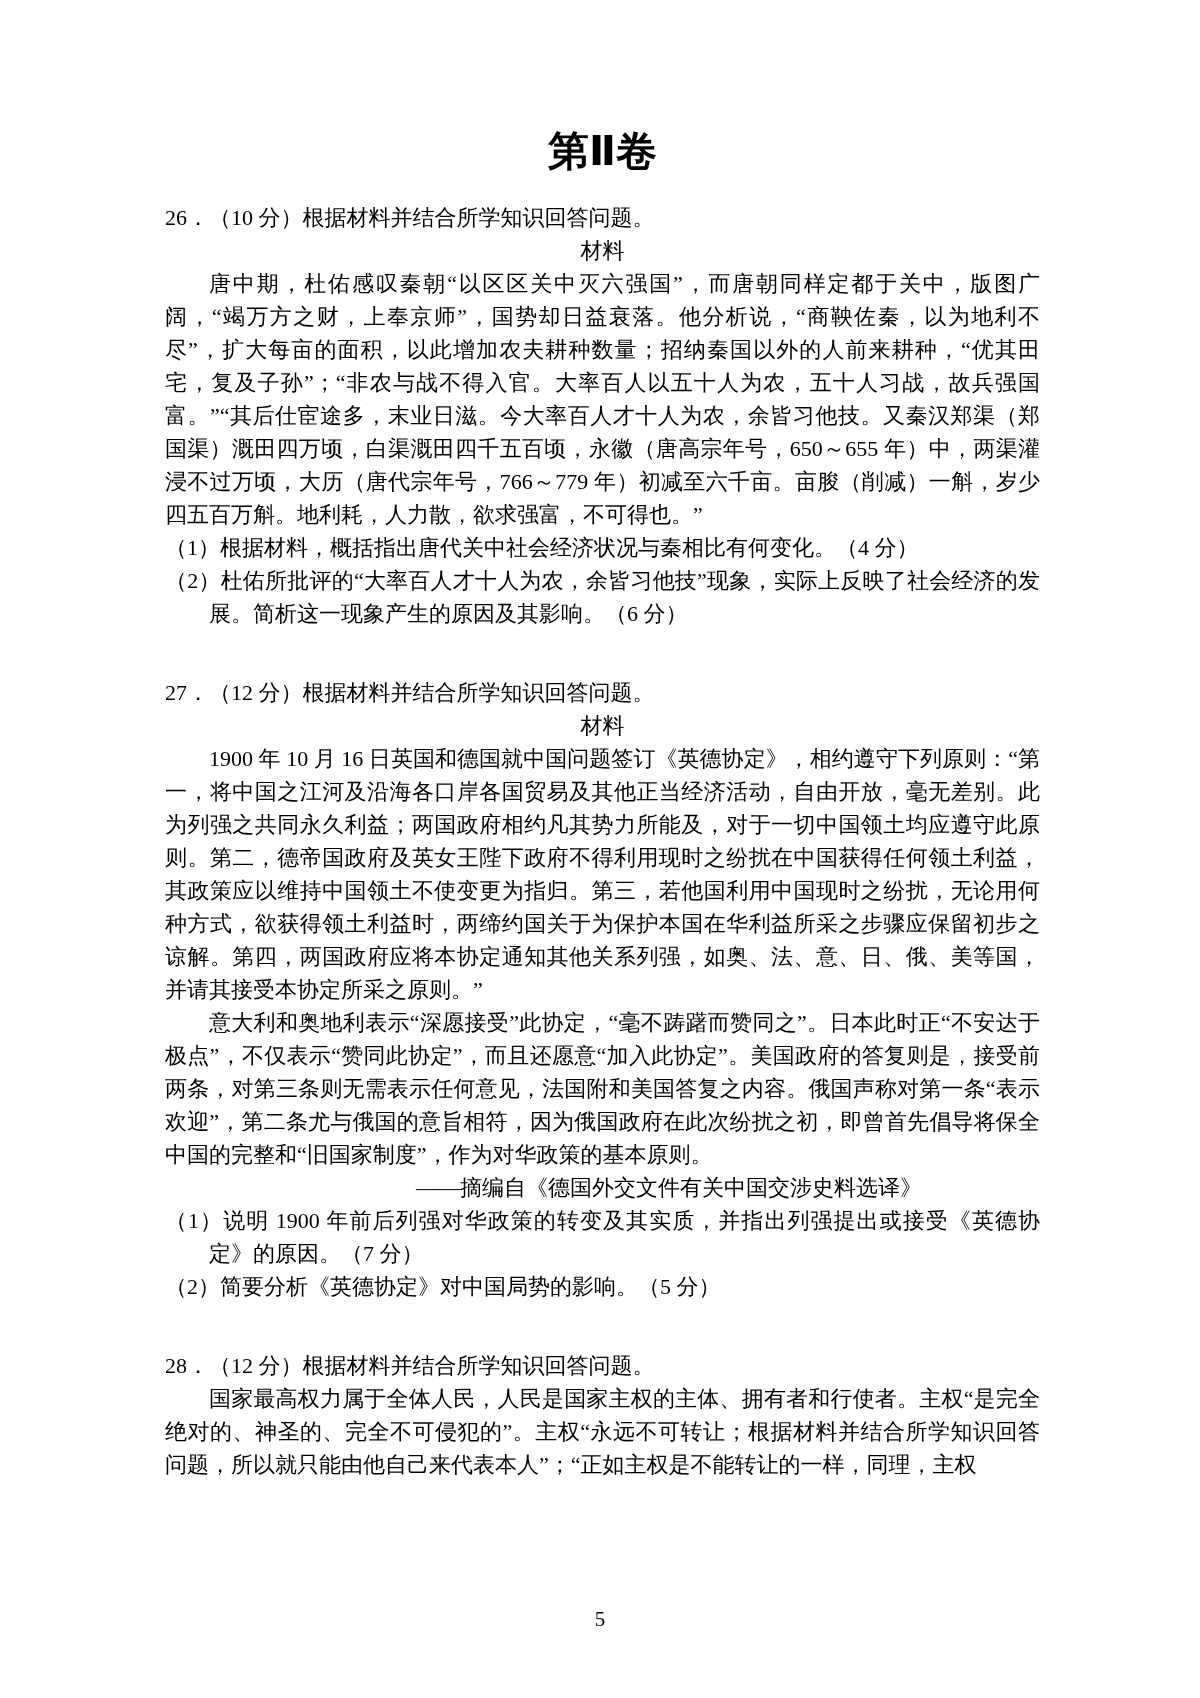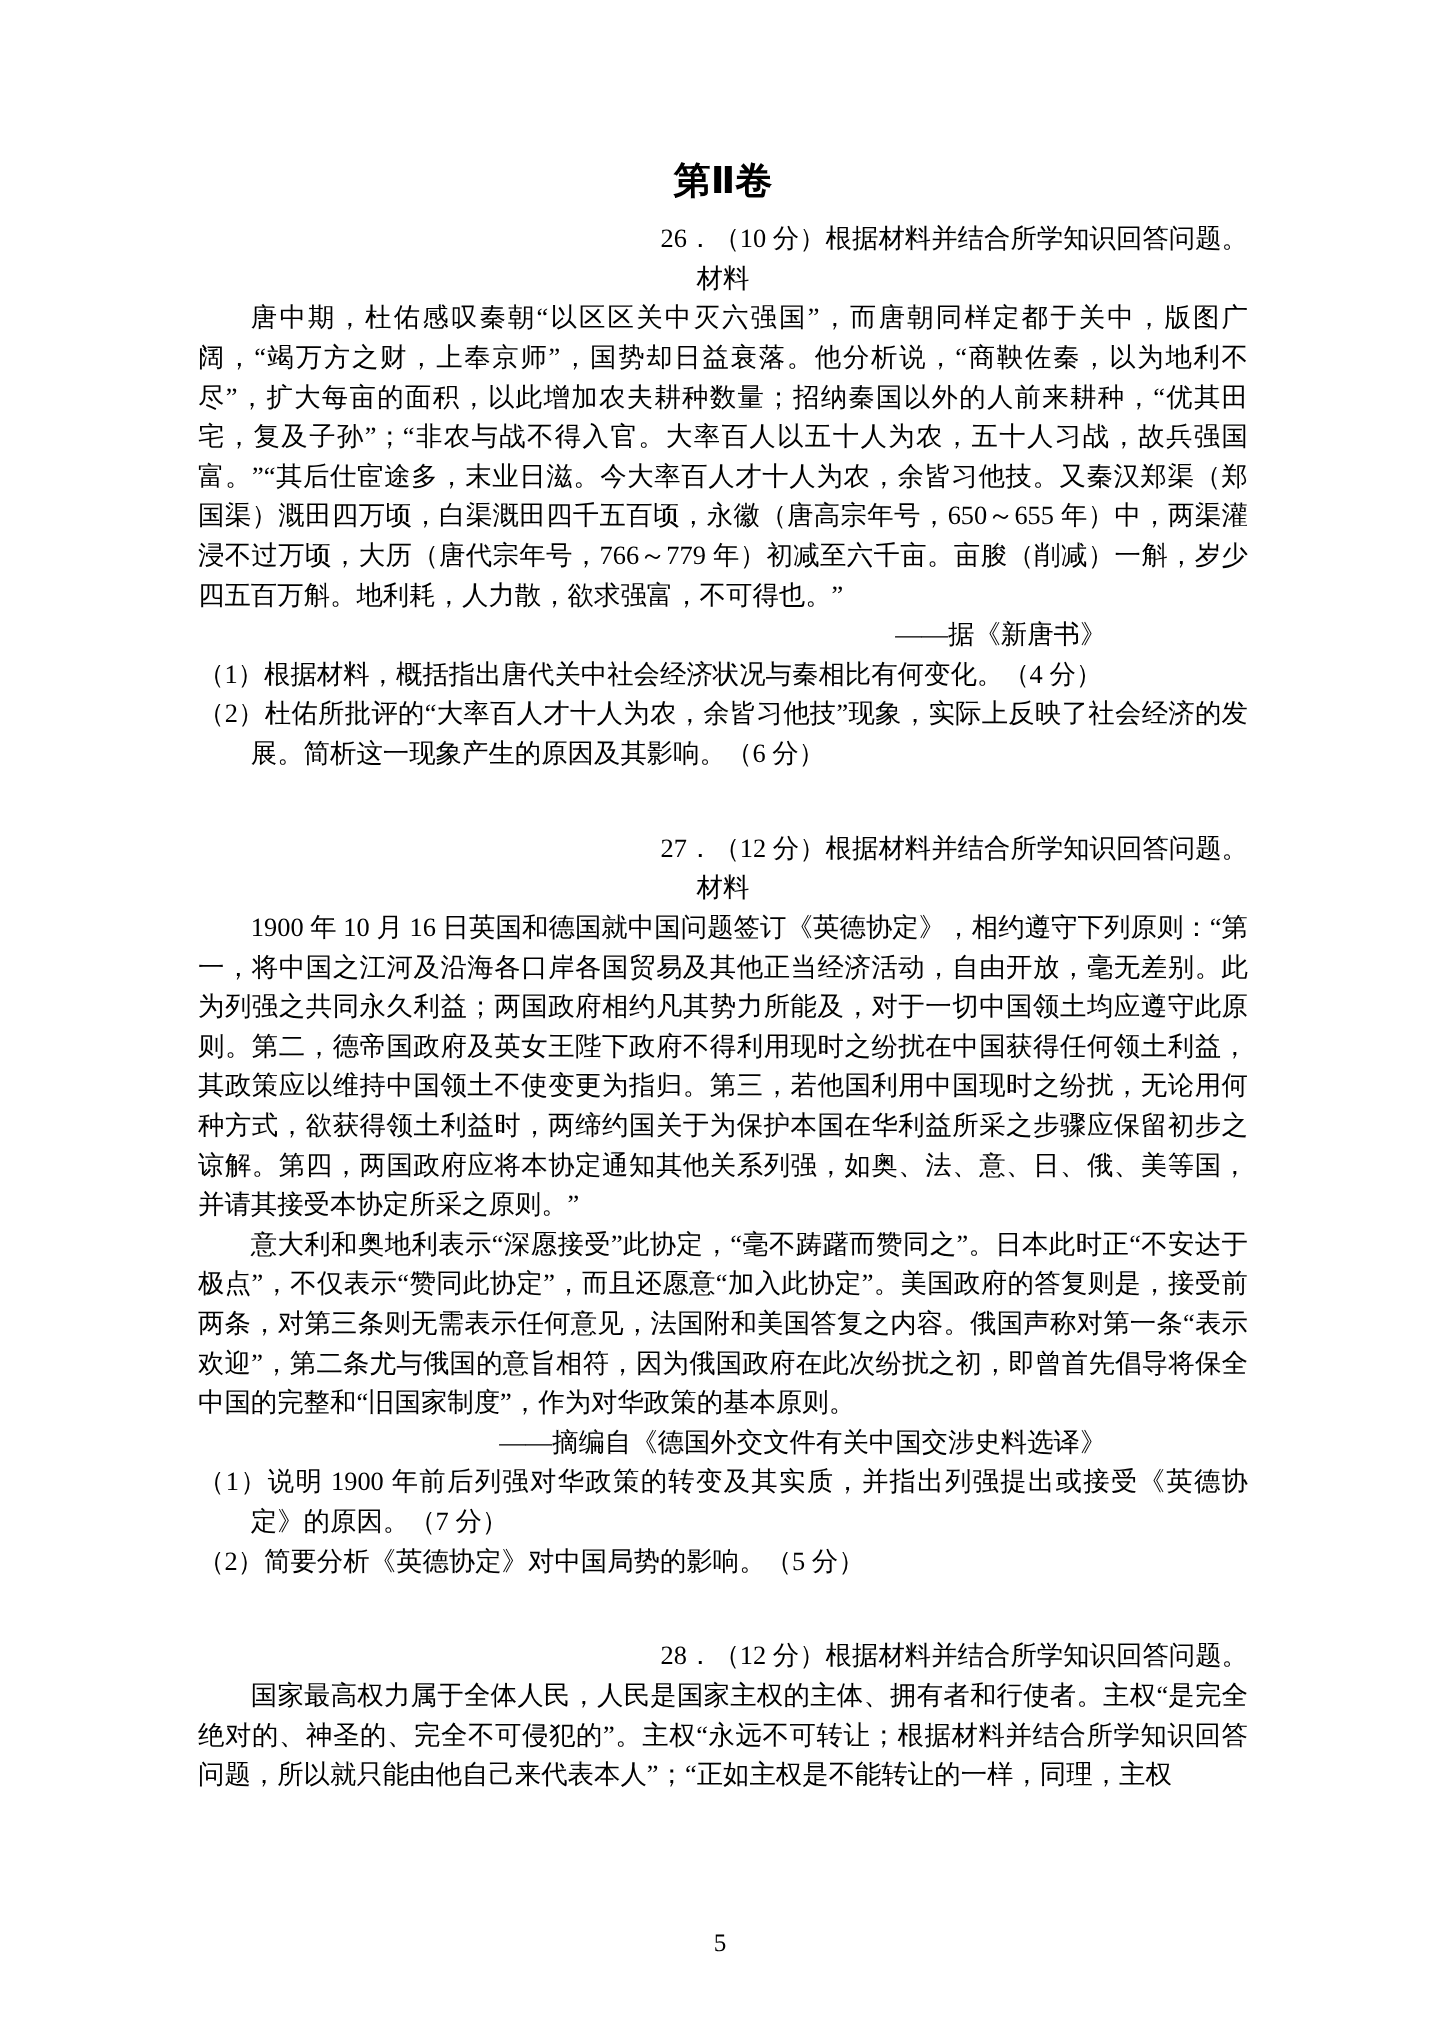--- a/index.html
+++ b/index.html
@@ -11,35 +11,35 @@
       background: #ffffff;
       color: #000000;
       position: relative;
       padding: 130px 160px 0 165px;
       font-family: "Liberation Serif", "DejaVu Serif", serif;
       font-size: 22px;
       line-height: 33px;
     }
     .title {
       text-align: center;
-      font-size: 31px;
+      font-size: 41px;
       font-weight: bold;
       line-height: 42px;
-      margin-bottom: 10px;
+      margin-bottom: 29px;
       font-family: "Liberation Sans", "DejaVu Sans", sans-serif;
     }
     .intro {
       font-weight: bold;
       text-indent: 2em;
       text-align: justify;
       font-family: "Liberation Sans", "DejaVu Sans", sans-serif;
     }
     .question { margin-top: 0; }
     .question.spaced { margin-top: 46px; }
-    .q-head { text-align: right; }
+    .q-head { text-align: left; }
     .material-label { text-align: center; }
     .para { text-indent: 2em; text-align: justify; }
     .attribution { text-align: right; padding-right: 118px; }
     .subq { padding-left: 2em; text-indent: -2em; text-align: justify; }
     .page-number {
       position: absolute;
       bottom: 62px;
       left: 0;
       width: 100%;
       text-align: center;
@@ -51,21 +51,20 @@
 
 <div class="page">
 
   <h1 class="title">第Ⅱ卷</h1>
 
 
   <section class="question">
     <p class="q-head">26．（10 分）根据材料并结合所学知识回答问题。</p>
     <p class="material-label">材料</p>
     <p class="para">唐中期，杜佑感叹秦朝“以区区关中灭六强国”，而唐朝同样定都于关中，版图广阔，“竭万方之财，上奉京师”，国势却日益衰落。他分析说，“商鞅佐秦，以为地利不尽”，扩大每亩的面积，以此增加农夫耕种数量；招纳秦国以外的人前来耕种，“优其田宅，复及子孙”；“非农与战不得入官。大率百人以五十人为农，五十人习战，故兵强国富。”“其后仕宦途多，末业日滋。今大率百人才十人为农，余皆习他技。又秦汉郑渠（郑国渠）溉田四万顷，白渠溉田四千五百顷，永徽（唐高宗年号，650～655 年）中，两渠灌浸不过万顷，大历（唐代宗年号，766～779 年）初减至六千亩。亩朘（削减）一斛，岁少四五百万斛。地利耗，人力散，欲求强富，不可得也。”</p>
-    <p class="attribution">——据《新唐书》</p>
     <p class="subq">（1）根据材料，概括指出唐代关中社会经济状况与秦相比有何变化。（4 分）</p>
     <p class="subq">（2）杜佑所批评的“大率百人才十人为农，余皆习他技”现象，实际上反映了社会经济的发展。简析这一现象产生的原因及其影响。（6 分）</p>
   </section>
 
   <section class="question spaced">
     <p class="q-head">27．（12 分）根据材料并结合所学知识回答问题。</p>
     <p class="material-label">材料</p>
     <p class="para">1900 年 10 月 16 日英国和德国就中国问题签订《英德协定》，相约遵守下列原则：“第一，将中国之江河及沿海各口岸各国贸易及其他正当经济活动，自由开放，毫无差别。此为列强之共同永久利益；两国政府相约凡其势力所能及，对于一切中国领土均应遵守此原则。第二，德帝国政府及英女王陛下政府不得利用现时之纷扰在中国获得任何领土利益，其政策应以维持中国领土不使变更为指归。第三，若他国利用中国现时之纷扰，无论用何种方式，欲获得领土利益时，两缔约国关于为保护本国在华利益所采之步骤应保留初步之谅解。第四，两国政府应将本协定通知其他关系列强，如奥、法、意、日、俄、美等国，并请其接受本协定所采之原则。”</p>
     <p class="para">意大利和奥地利表示“深愿接受”此协定，“毫不踌躇而赞同之”。日本此时正“不安达于极点”，不仅表示“赞同此协定”，而且还愿意“加入此协定”。美国政府的答复则是，接受前两条，对第三条则无需表示任何意见，法国附和美国答复之内容。俄国声称对第一条“表示欢迎”，第二条尤与俄国的意旨相符，因为俄国政府在此次纷扰之初，即曾首先倡导将保全中国的完整和“旧国家制度”，作为对华政策的基本原则。</p>
     <p class="attribution">——摘编自《德国外交文件有关中国交涉史料选译》</p>

